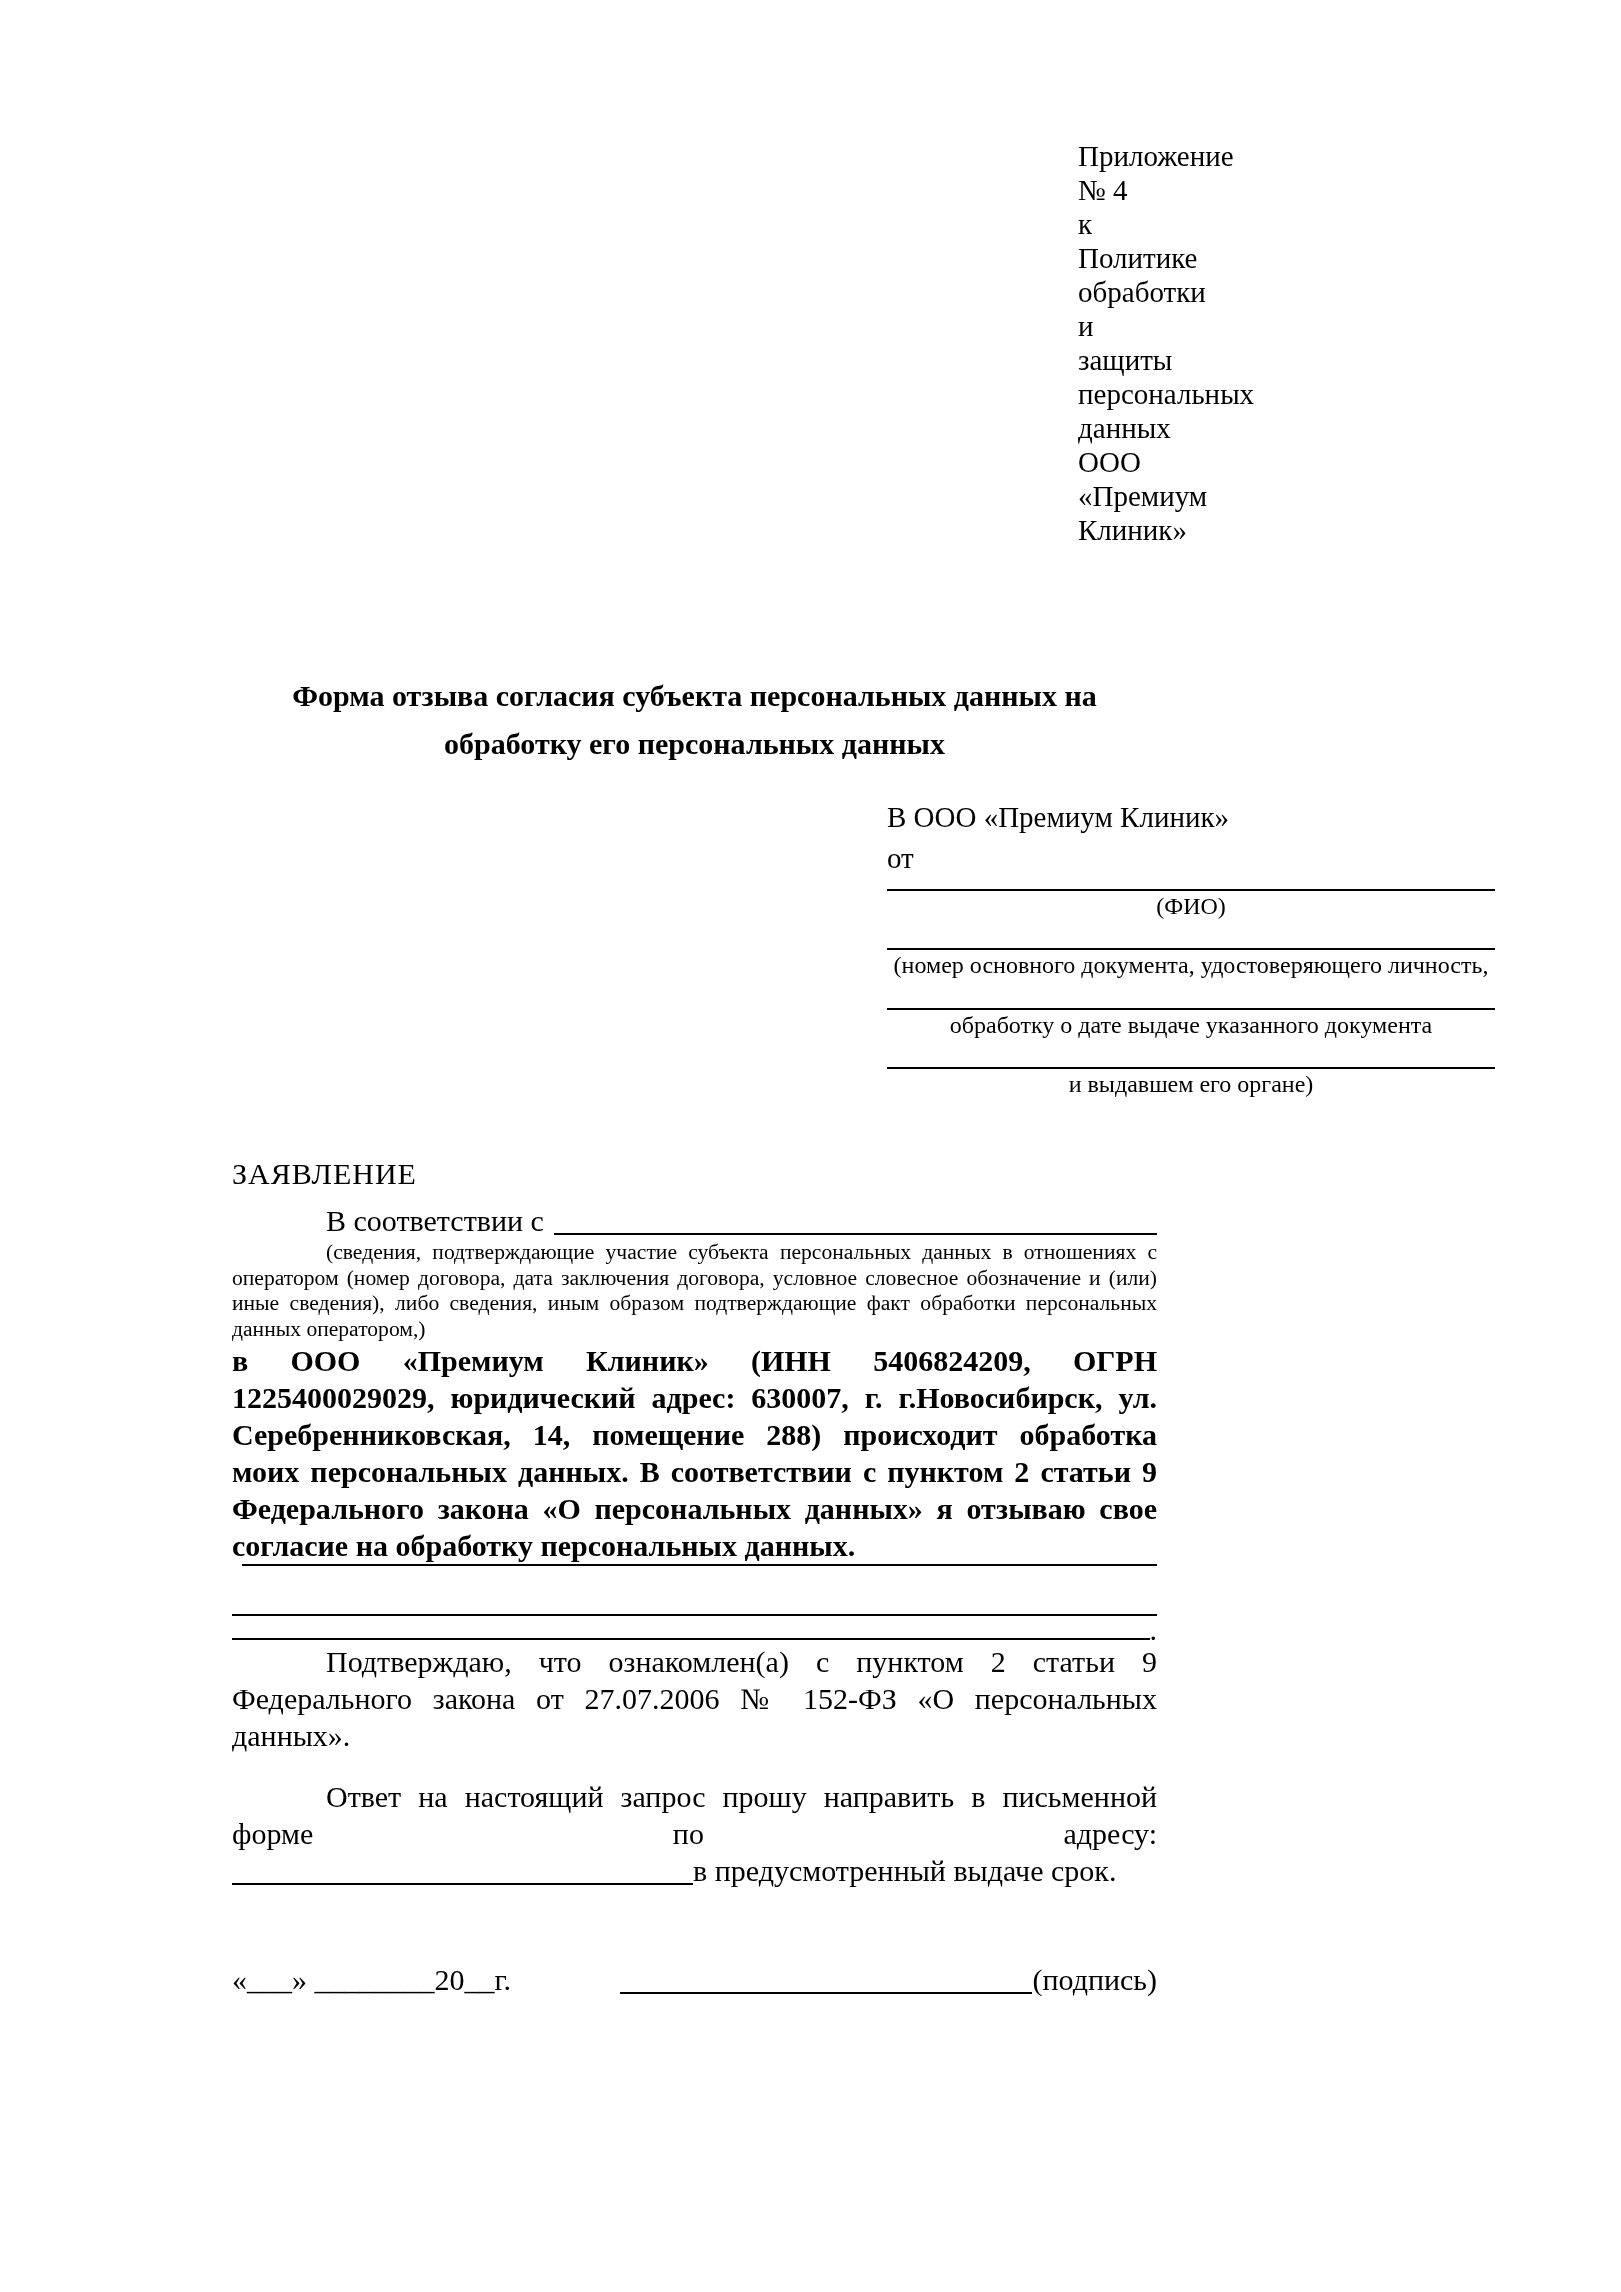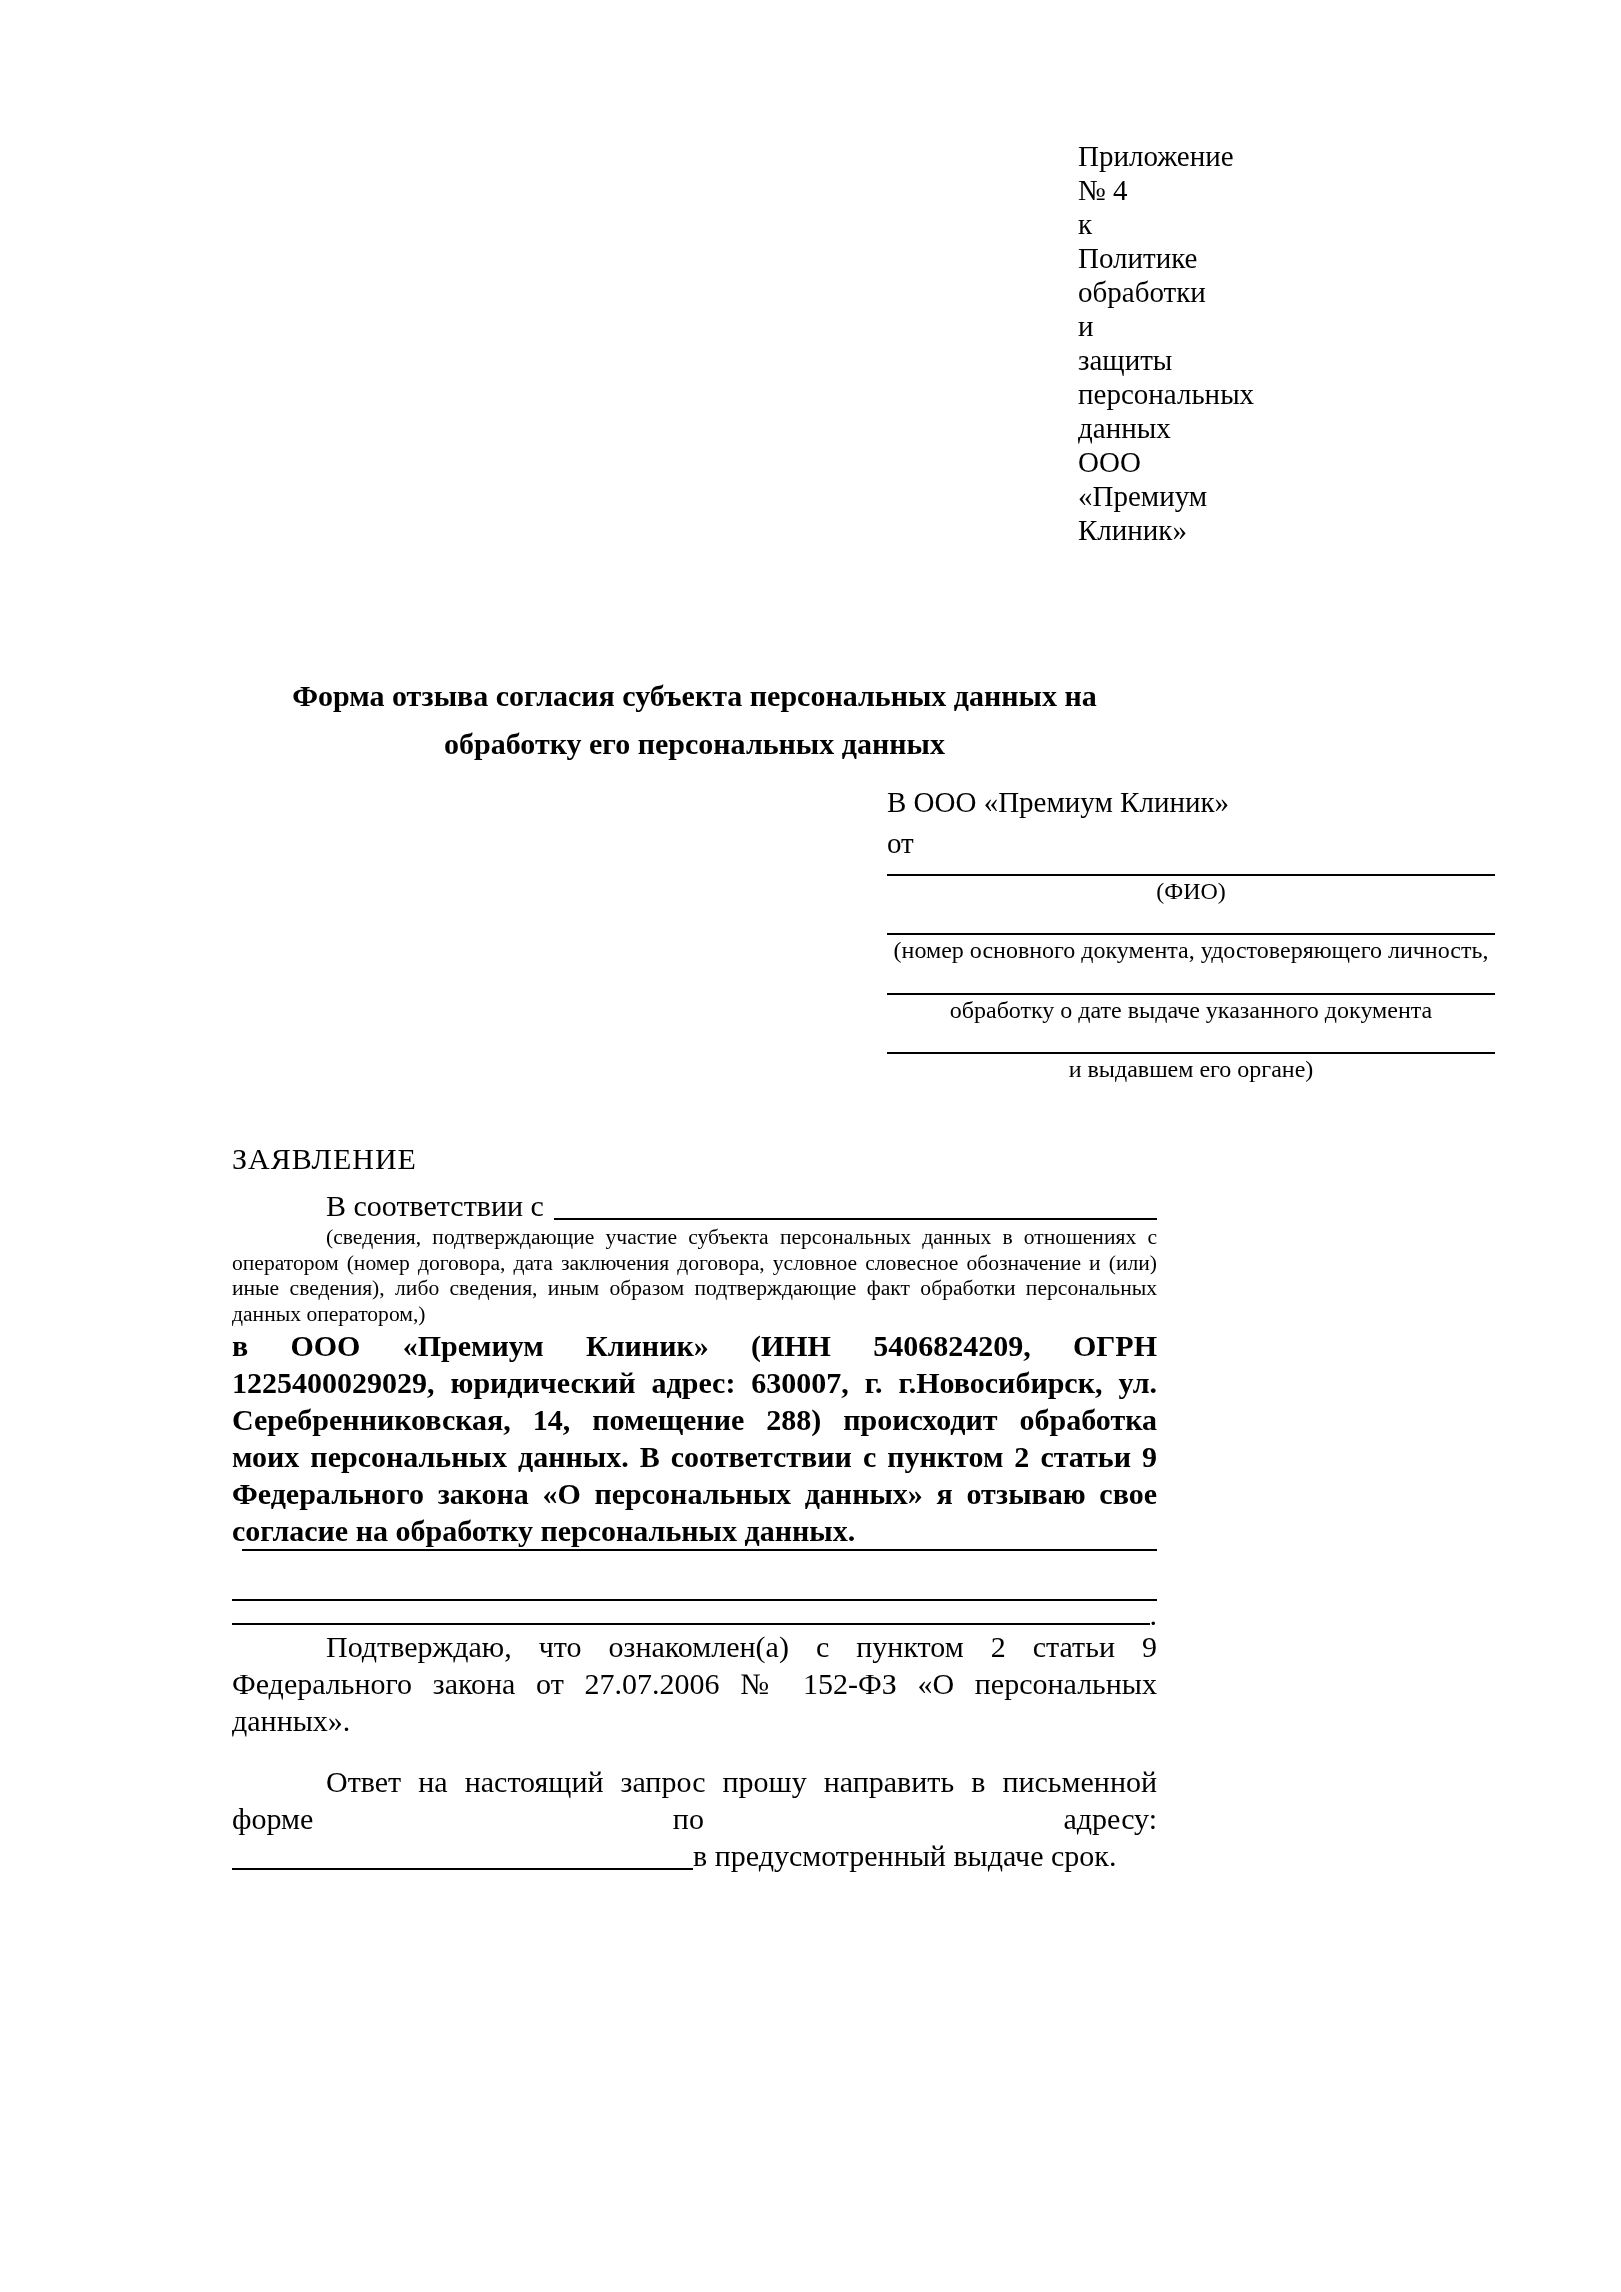--- a/index.html
+++ b/index.html
@@ -23,21 +23,21 @@
   
   .doc-title {
     margin-top: 125px;
     font-size: 30px;
     line-height: 48px;
     font-weight: bold;
     text-align: center;
   }
   
   .addr {
-    margin-top: 14px;
+    margin-top: 29px;
     margin-left: 655px;
     width: 608px;
     font-size: 29px;
     line-height: 41px;
   }
   .addr-line {
     height: 9.8px;
     border-bottom: 2.9px solid #000;
   }
   .addr-line.tall { height: 26.5px; }
@@ -184,15 +184,22 @@
 
   <div class="confirm">Подтверждаю, что ознакомлен(а) с пунктом 2 статьи 9 Федерального закона от 27.07.2006 № 152-ФЗ «О персональных данных».</div>
 
   <div class="reply1">Ответ на настоящий запрос прошу направить в письменной форме по адресу:</div>
 
   <div class="reply2">
     <span class="addr-fill"></span>
     <span>в предусмотренный выдаче срок.</span>
   </div>
 
+  <div class="signoff">
+    <span>«___» ________20__г.</span>
+    <span class="sig-group">
+      <span class="sig-line"></span>
+      <span>(подпись)</span>
+    </span>
+  </div>
 
 </div>
 
 
 </body></html>

